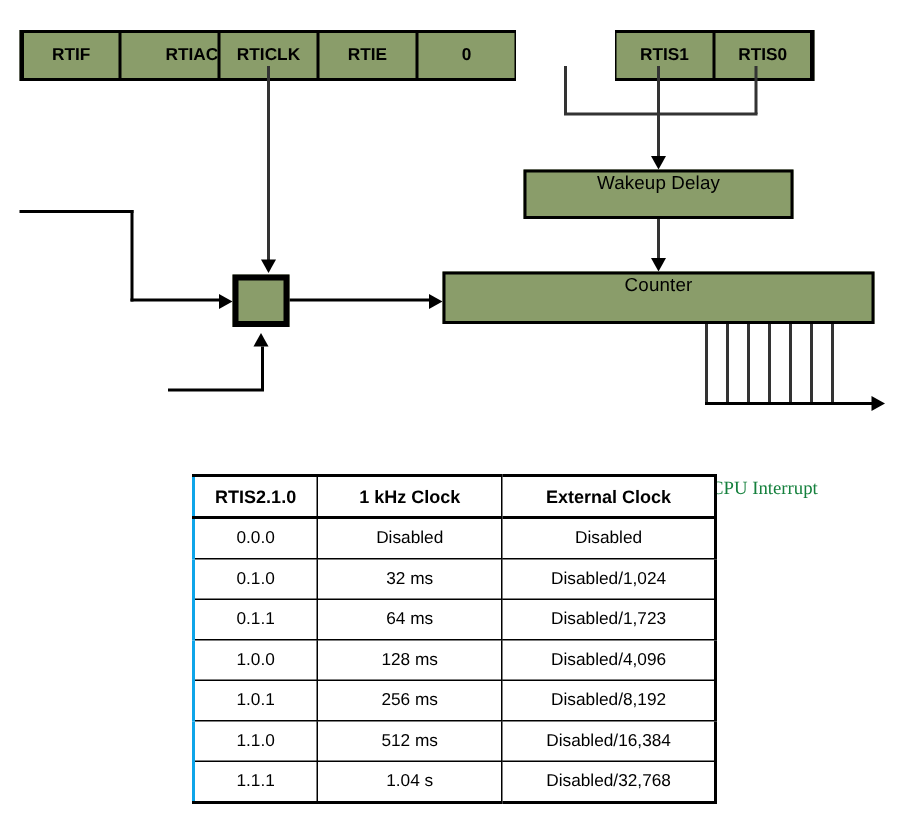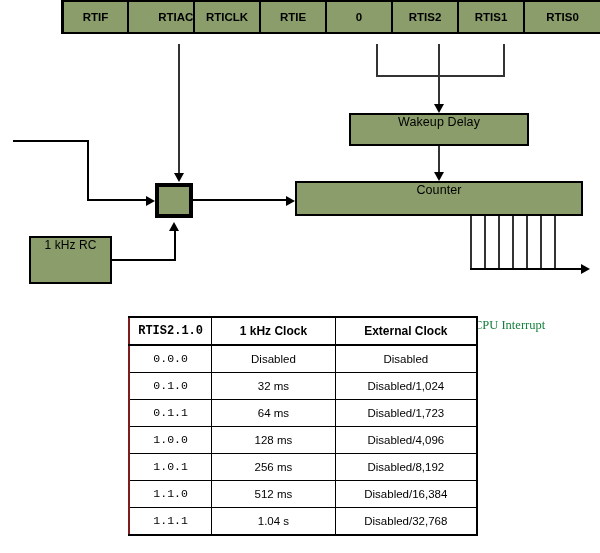--- a/index.html
+++ b/index.html
@@ -28,35 +28,34 @@
     align-items: flex-start;
     justify-content: center;
     color: #000000;
     font-size: 12px;
     font-family: "Liberation Sans", sans-serif;
     letter-spacing: .1px;
     white-space: nowrap;
   }
   .reg-cell {
     position: absolute;
-    top: 0;
+    top: 20px;
     height: 34px;
     background: #8a9d6a;
     border: 2px solid #000000;
     border-left-width: 1px;
     border-right-width: 1px;
     box-sizing: border-box;
     display: flex;
     align-items: center;
     justify-content: center;
     font-size: 11.5px;
     font-weight: 700;
     color: #000000;
     white-space: nowrap;
-    margin-left: 48px;
   }
   .reg-cell.first { border-left-width: 3px; }
   .reg-cell.last  { border-right-width: 3px; }
 
   
   .wire-h {
     position: absolute;
     background: #333333;
     height: 1.6px;
   }
@@ -123,21 +122,21 @@
   }
   #rti-table th {
     font-weight: 700;
     font-size: 12px;
     border-bottom: 2px solid #000000;
   }
   #rti-table .c0 { width: 82px; }
   #rti-table .c1 { width: 125px; }
   #rti-table .c2 { width: 143px; }
   #rti-table tr:last-child td { border-bottom: 2px solid #000000; }
-  #rti-table th:first-child, #rti-table td:first-child { border-left: 2px solid #7f1d1d; font-family: Liberation Mono, monospace; }
+  #rti-table th:first-child, #rti-table td:first-child { border-left: 2px solid #0ea5e9; }
   #rti-table th:last-child,  #rti-table td:last-child  { border-right: 2px solid #000000; }
   #rti-table thead th { border-top: 2px solid #000000; }
 </style>
 </head>
 <body>
 
 <div id="root">
 
   <div class="reg-cell first" style="left:13px;  width:67px;">
       <span>RTIF</span>
@@ -147,27 +146,24 @@
     </div>
   <div class="reg-cell" style="left:146px; width:66px;">
       <span>RTICLK</span>
     </div>
   <div class="reg-cell" style="left:212px; width:66px;">
       <span>RTIE</span>
     </div>
   <div class="reg-cell" style="left:278px; width:66px;">
       <span>0</span>
     </div>
-  <div class="reg-cell" style="left:344px; width:66px;">
-      <span>RTIS2</span>
-    </div>
   <div class="reg-cell" style="left:410px; width:66px;">
       <span>RTIS1</span>
     </div>
-  <div class="reg-cell last" style="left:476px; width:79px;">
+  <div class="reg-cell last" style="left:476px; width:67px;">
       <span>RTIS0</span>
     </div>
 
   <div class="wire-v" style="left:178px; top:44px; height:131px;"></div>
   <div class="arrow-down" style="left:174px; top:173px;"></div>
 
   <div class="wire-v" style="left:376px; top:44px; height:32px;"></div>
   <div class="wire-v" style="left:438px; top:44px; height:32px;"></div>
   <div class="wire-v" style="left:503px; top:44px; height:32px;"></div>
   <div class="wire-h" style="left:376px; top:75px; width:129px;"></div>
@@ -183,23 +179,20 @@
 
   <div class="wire-h thick" style="left:13px; top:140px; width:76px;"></div>
   <div class="wire-v thick" style="left:87px; top:140px; height:61px;"></div>
   <div class="wire-h thick" style="left:87px; top:199px; width:60px;"></div>
   <div class="arrow-right" style="left:146px; top:196px;"></div>
 
   <div class="blk" style="left:155px; top:183px; width:38px; height:35px; border-width:4px;">
     <span></span>
   </div>
 
-  <div class="blk" style="left:29px; top:236px; width:83px; height:48px; font-size:12px;">
-    <span>1 kHz RC</span>
-  </div>
   <div class="wire-h thick" style="left:112px; top:259px; width:64px;"></div>
   <div class="wire-v thick" style="left:174px; top:231px; height:29px;"></div>
   <div class="arrow-up" style="left:169px; top:222px;"></div>
 
   <div class="wire-h thick" style="left:193px; top:199px; width:95px;"></div>
   <div class="arrow-right" style="left:286px; top:196px;"></div>
 
   <div class="blk" style="left:295px; top:181px; width:288px; height:35px; font-size:12.5px;">
     <span>Counter</span>
   </div>

